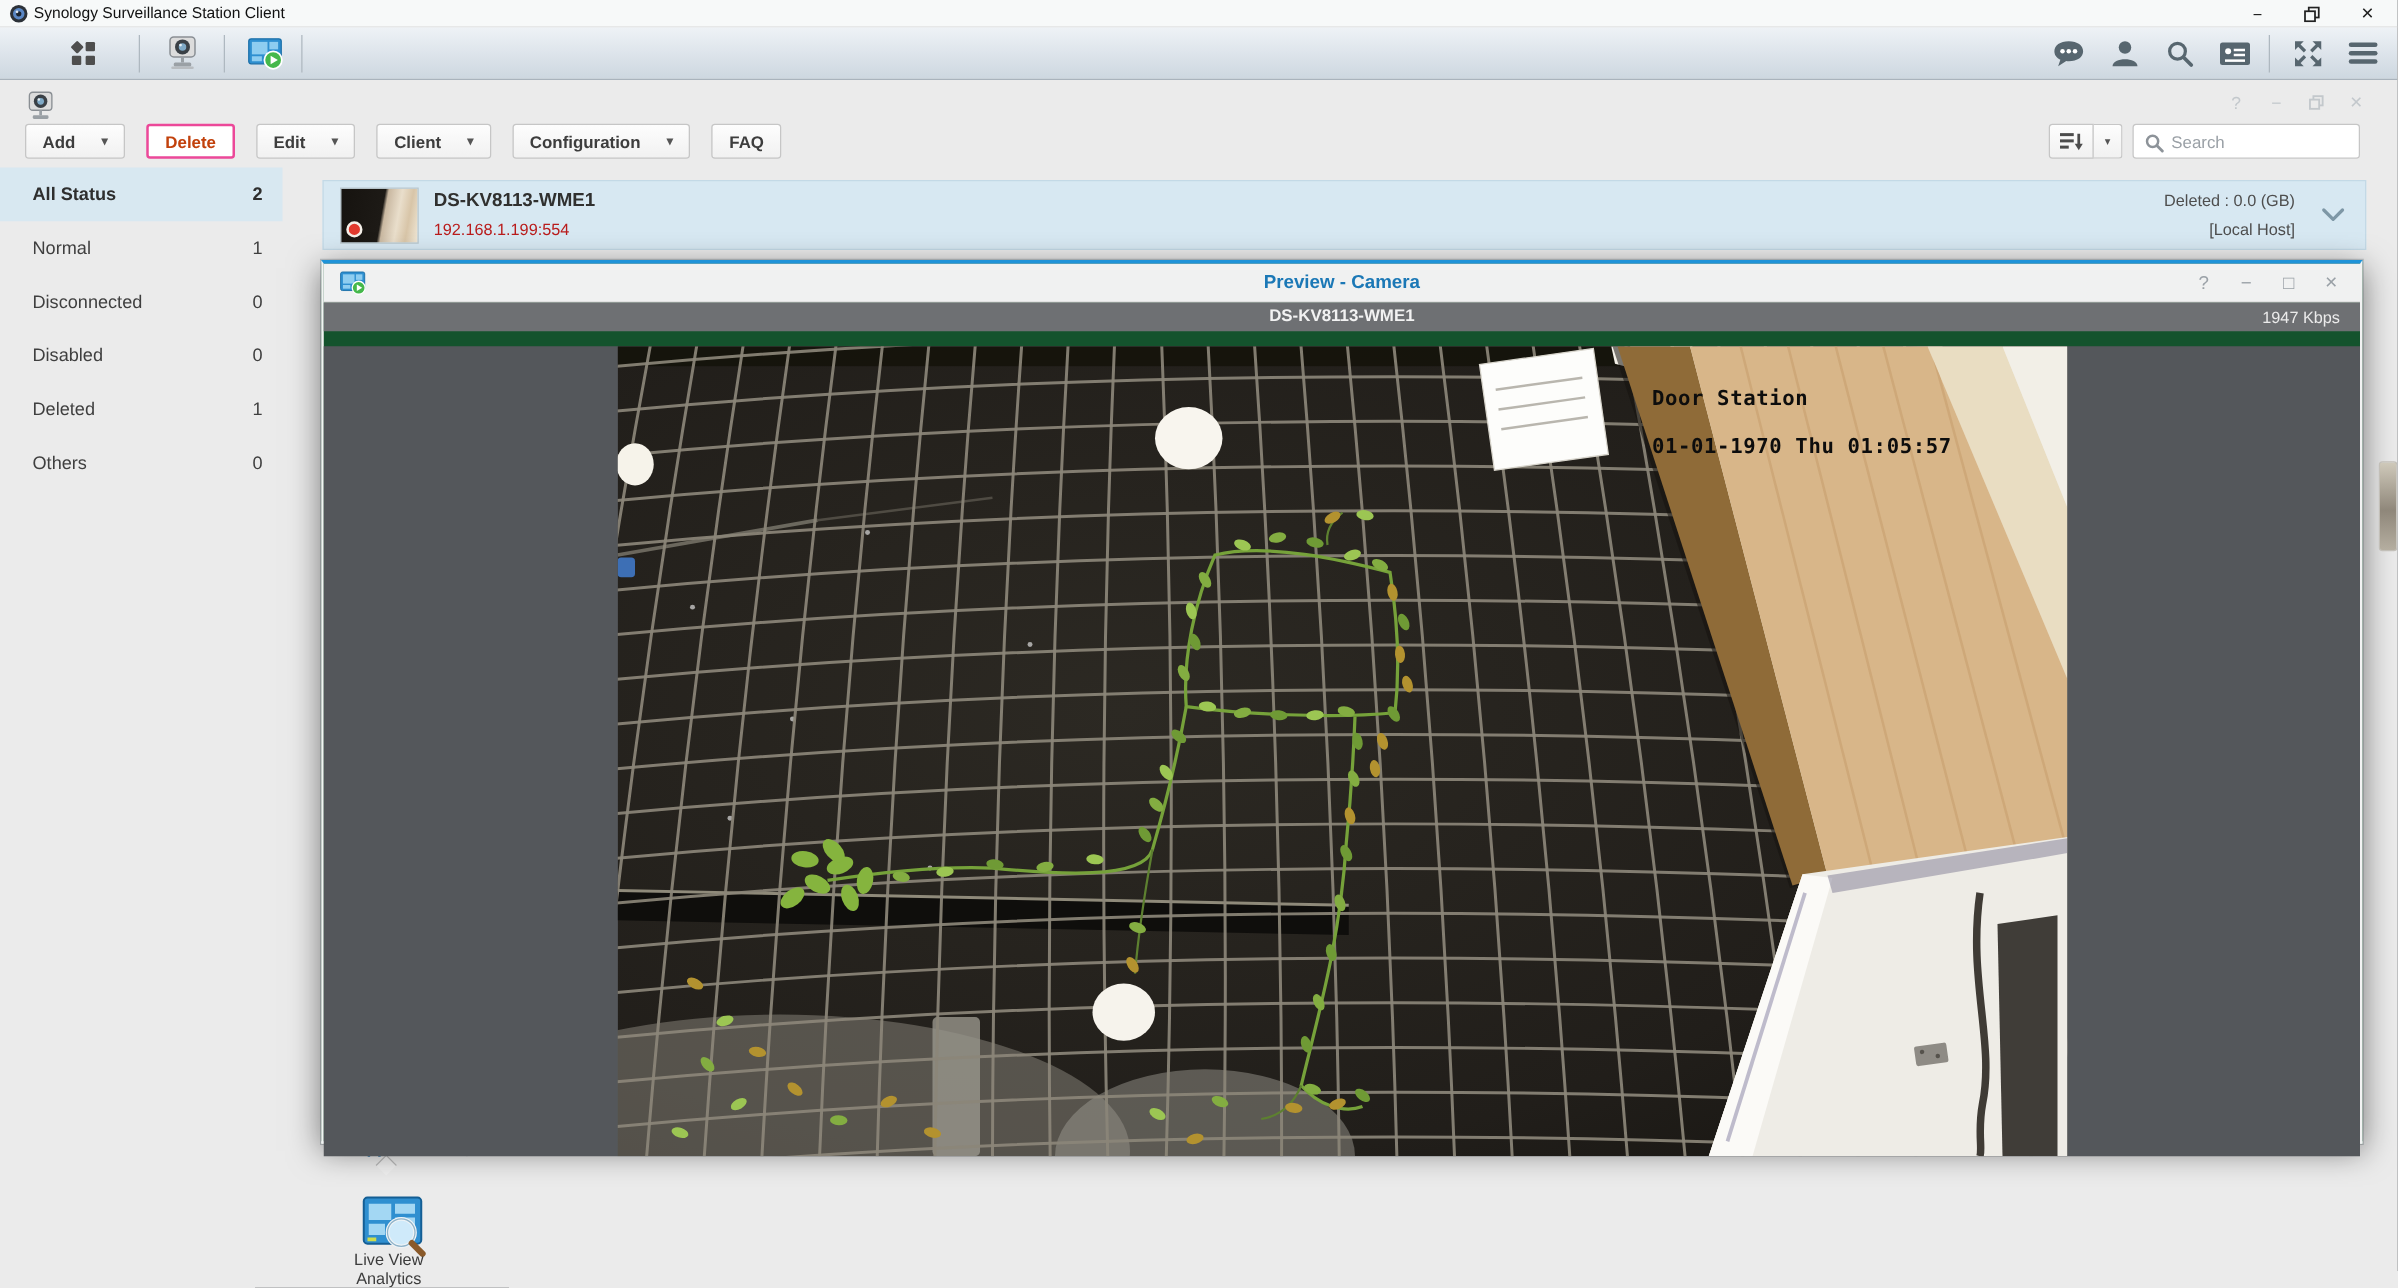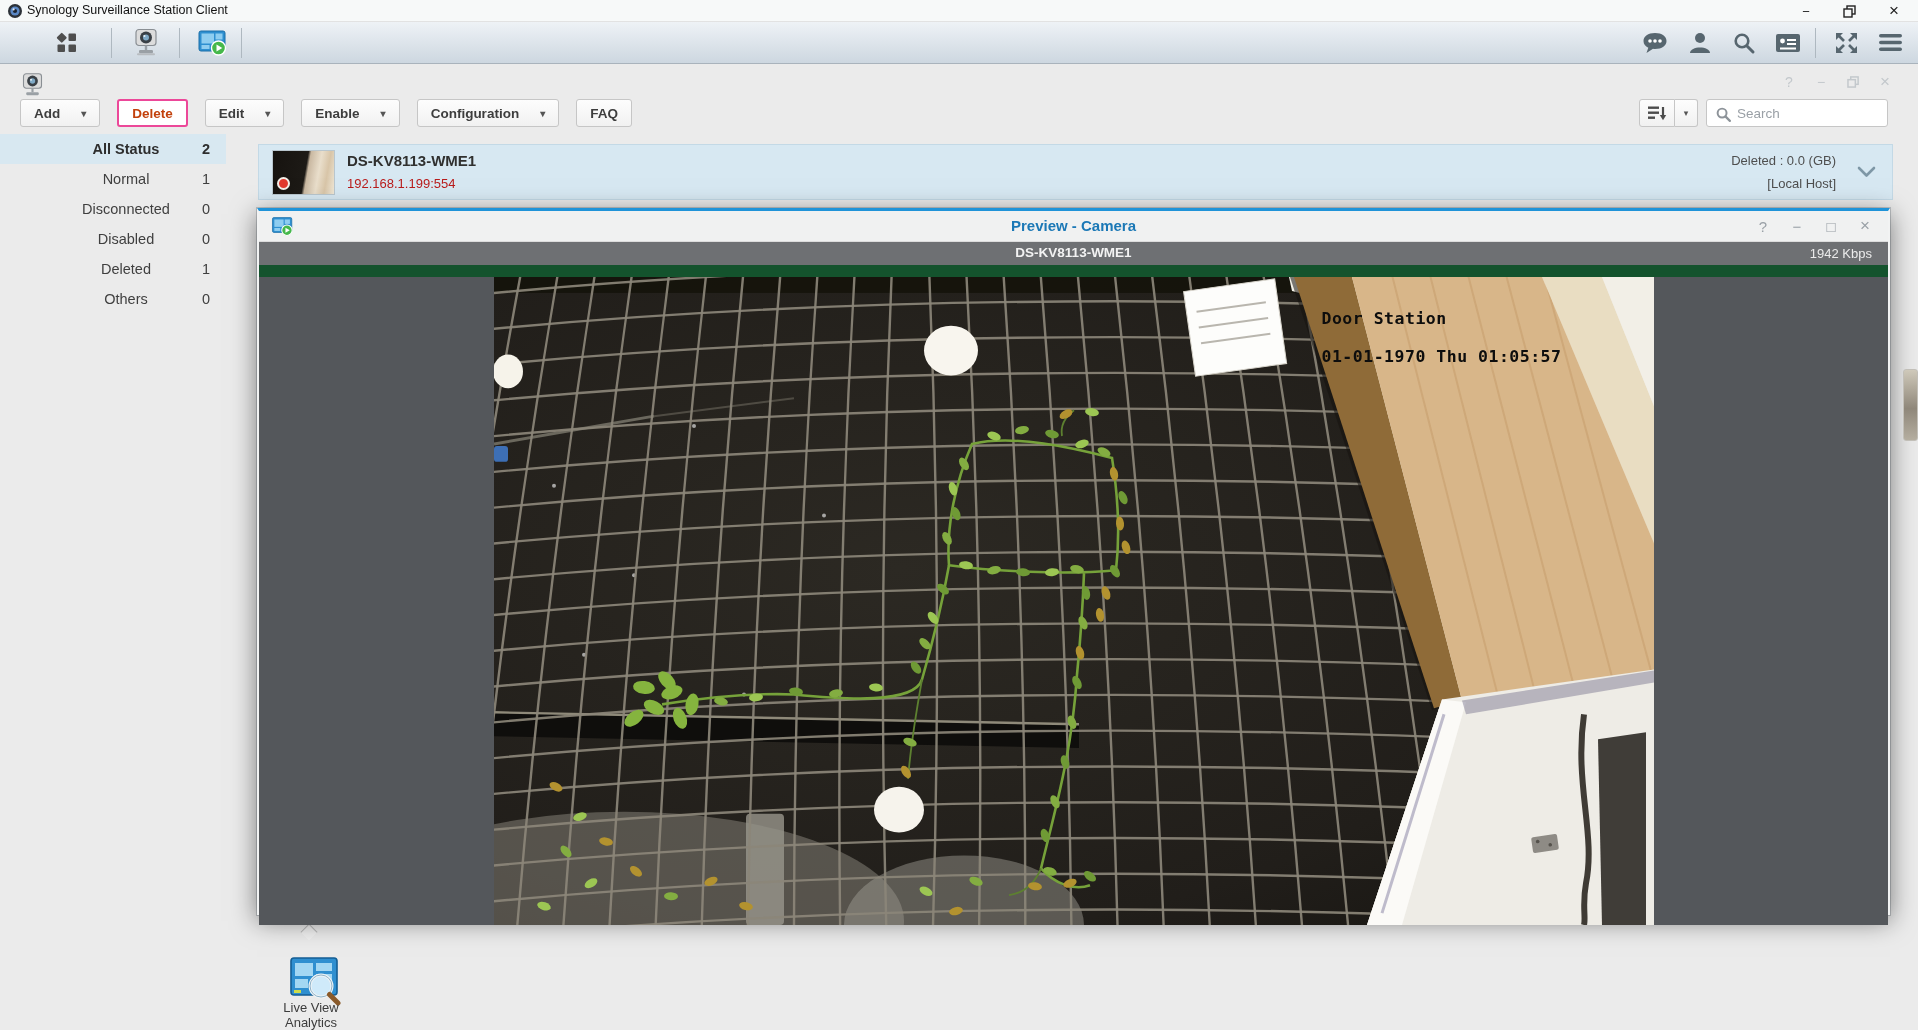--- a/index.html
+++ b/index.html
@@ -35,21 +35,21 @@
   .sort-group { position:absolute; top:35px; left:1639px; height:28px; display:flex; }
   .sort-main { width:36px; height:28px; background:linear-gradient(#fdfdfd,#f1f1f1); border:1px solid #c6c6c6; border-radius:3px 0 0 3px; display:flex; align-items:center; justify-content:center; }
   .sort-caret { width:23px; height:28px; background:linear-gradient(#fdfdfd,#f1f1f1); border:1px solid #c6c6c6; border-left:none; border-radius:0 3px 3px 0; display:flex; align-items:center; justify-content:center; font-size:9px; color:#555; }
   .search-box { position:absolute; top:35px; left:1706px; width:182px; height:28px; background:#fff; border:1px solid #c6c6c6; border-radius:3px; }
   .search-box svg { position:absolute; left:8px; top:6px; }
   .search-box input { position:absolute; left:30px; top:0; width:145px; height:26px; border:none; outline:none; font-size:13.5px; color:#444; background:transparent; font-family:"Liberation Sans",sans-serif; }
   .search-box input::placeholder { color:#9aa0a6; }
 
   
   .sidebar { position:absolute; left:0; top:70px; width:226px; }
-  .side-item { position:relative; height:30px; display:flex; align-items:center; cursor:pointer;justify-content:center; }
+  .side-item { position:relative; height:43px; display:flex; align-items:center; cursor:pointer; }
   .side-item .lbl { margin-left:26px; font-size:14.5px; color:#3f3f3f; }
   .side-item .cnt { position:absolute; right:16px; font-size:14.5px; color:#3f3f3f; }
   .side-item.selected { background:#d8e8f1; }
   .side-item.selected .lbl, .side-item.selected .cnt { font-weight:bold; color:#2e2e2e; }
 
   
   .cam-row { position:absolute; left:258px; top:80px; width:1635px; height:56px; background:#d7e8f2; border:1px solid #c3d9e6; cursor:pointer; }
   .thumb { position:absolute; left:13px; top:5px; width:63px; height:45px; border:1px solid #b9c6cd;
     background:linear-gradient(100deg,#16130f 0%,#1d1a16 52%,#c9b8a1 56%,#e9decb 72%,#d8c5a8 85%,#efe7d6 100%); }
   .rec-dot { position:absolute; left:4px; bottom:4px; width:13px; height:13px; border-radius:50%; background:#e23a2e; border:2px solid #f4efe8; }
@@ -231,21 +231,21 @@
           <span class="caret">▾</span>
         </button>
       <button class="btn active">
           <span>Delete</span>
         </button>
       <button class="btn">
           <span>Edit</span>
           <span class="caret">▾</span>
         </button>
       <button class="btn">
-          <span>Enable</span>
+          <span>Client</span>
           <span class="caret">▾</span>
         </button>
       <button class="btn">
           <span>Configuration</span>
           <span class="caret">▾</span>
         </button>
       <button class="btn">
           <span>FAQ</span>
         </button>
     </div>
@@ -343,21 +343,21 @@
         <div class="pv-title">Preview - Camera</div>
         <div class="pv-controls">
           <span>?</span>
           <span>−</span>
           <span>□</span>
           <span style="font-size:17px;">×</span>
         </div>
       </div>
       <div class="pv-strip">
         <div class="pv-cam-name">DS-KV8113-WME1</div>
-        <div class="pv-bitrate">1942 Kbps</div>
+        <div class="pv-bitrate">1947 Kbps</div>
       </div>
       <div class="pv-video-area">
         <div class="pv-video">
           <svg id="scene" width="1160" height="648" viewBox="0 0 1160 652" preserveAspectRatio="none">
             <defs>
               <clipPath id="faceClip">
                   <polygon points="858,0 1048,0 1160,268 1160,396 968,426"></polygon>
                 </clipPath>
               <radialGradient id="bgGrad" cx="35%" cy="45%" r="80%">
                 <stop offset="0%" stop-color="#2c2923"></stop>

